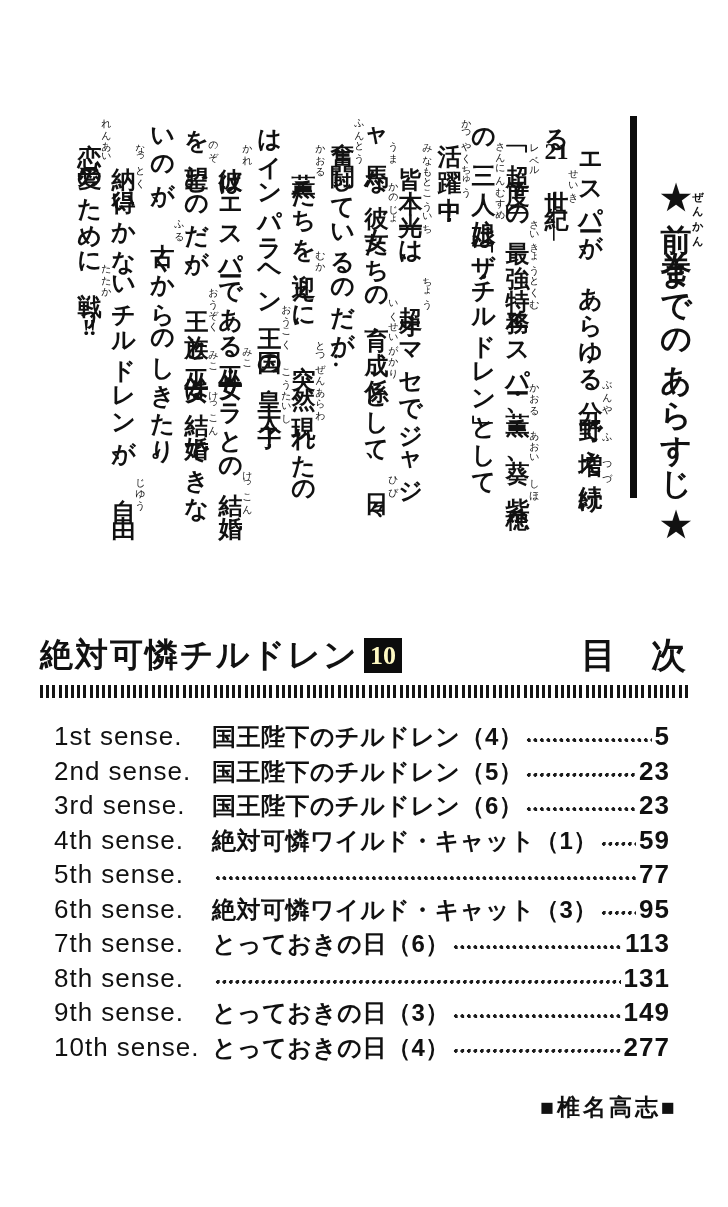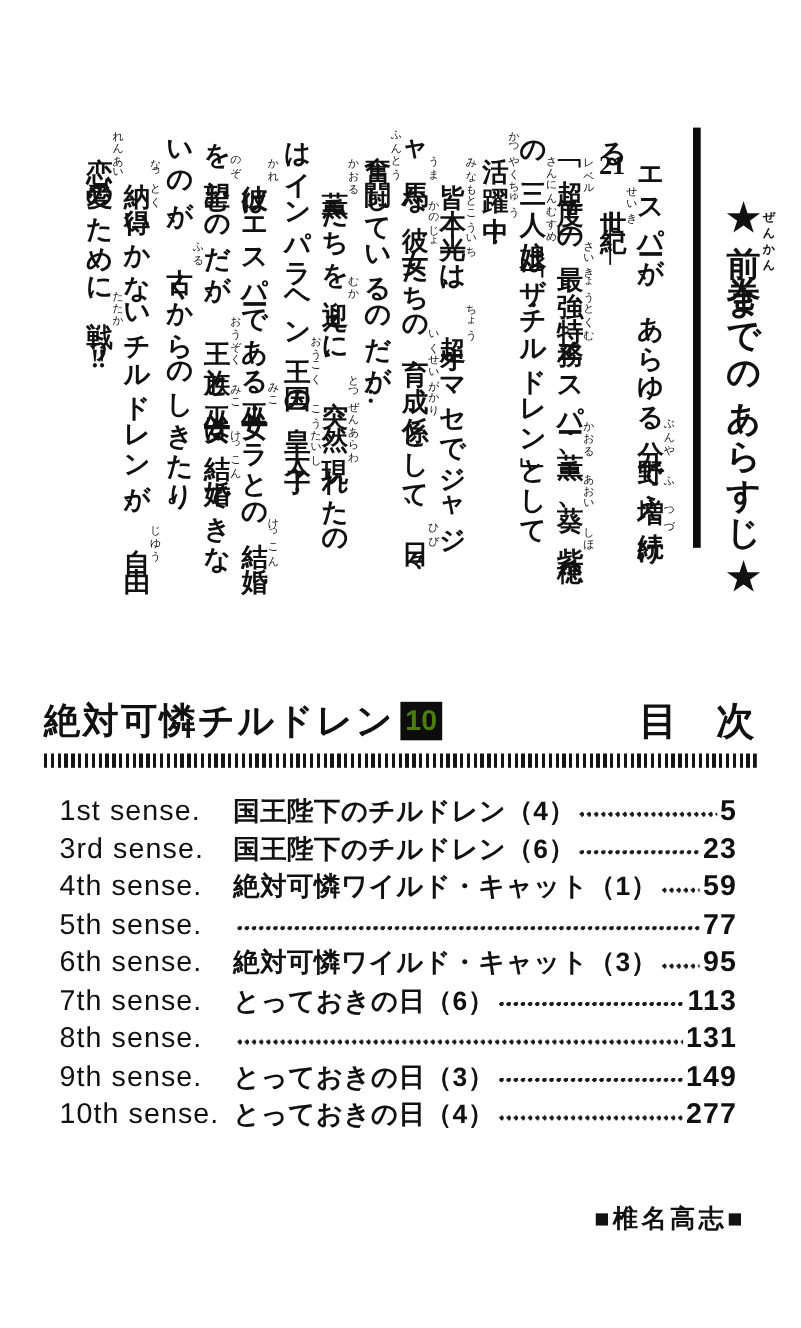--- a/index.html
+++ b/index.html
@@ -25,24 +25,24 @@
   .synopsis-body{height:398px;}
   .synopsis-body p{
     margin:0;font-size:24px;line-height:34px;text-indent:25px;
     font-family:"Liberation Serif","DejaVu Serif",serif;
     font-weight:600;letter-spacing:0;
   }
   .synopsis-body rt{font-size:10px;font-weight:400;}
   .tcy{text-combine-upright:all;}
   
   .toc{position:absolute;left:40px;right:40px;top:638px;}
-  .toc-header{display:flex;}
+  .toc-header{display:flex;align-items:center;font-family:Liberation Serif, serif;}
   .series-title{font-size:33px;font-weight:bold;letter-spacing:2px;line-height:1;}
   .vol-badge{
-    width:38px;height:35px;margin-left:5px;background:#0c0c0c;color:#4d7c0f;
+    width:38px;height:35px;margin-left:5px;background:#0c0c0c;color:#fef9c3;
     font-size:26px;font-weight:bold;display:flex;align-items:center;justify-content:center;
   }
   .toc-heading{margin-left:auto;font-size:35px;font-weight:bold;line-height:1;padding-right:2px;}
   .toc-rule{
     margin-top:12px;height:13px;
     background:repeating-linear-gradient(90deg,#141414 0 3px,transparent 3px 6.2px);
   }
   .toc-list{margin-top:23px;padding:0 18px 0 14px;}
   .toc-row{display:flex;height:34.5px;}
   .row-label{
@@ -86,20 +86,26 @@
   </div>
   <div class="toc-rule"></div>
   <div class="toc-list">
       <div class="toc-row">
         <span class="row-label">1st sense.</span>
         <span class="row-title">国王陛下のチルドレン（4）</span>
         <span class="dot-leader"></span>
         <span class="row-page">5</span>
       </div>
       <div class="toc-row">
+        <span class="row-label">2nd sense.</span>
+        <span class="row-title">国王陛下のチルドレン（5）</span>
+        <span class="dot-leader"></span>
+        <span class="row-page">23</span>
+      </div>
+      <div class="toc-row">
         <span class="row-label">3rd sense.</span>
         <span class="row-title">国王陛下のチルドレン（6）</span>
         <span class="dot-leader"></span>
         <span class="row-page">23</span>
       </div>
       <div class="toc-row">
         <span class="row-label">4th sense.</span>
         <span class="row-title">絶対可憐ワイルド・キャット（1）</span>
         <span class="dot-leader"></span>
         <span class="row-page">59</span>

